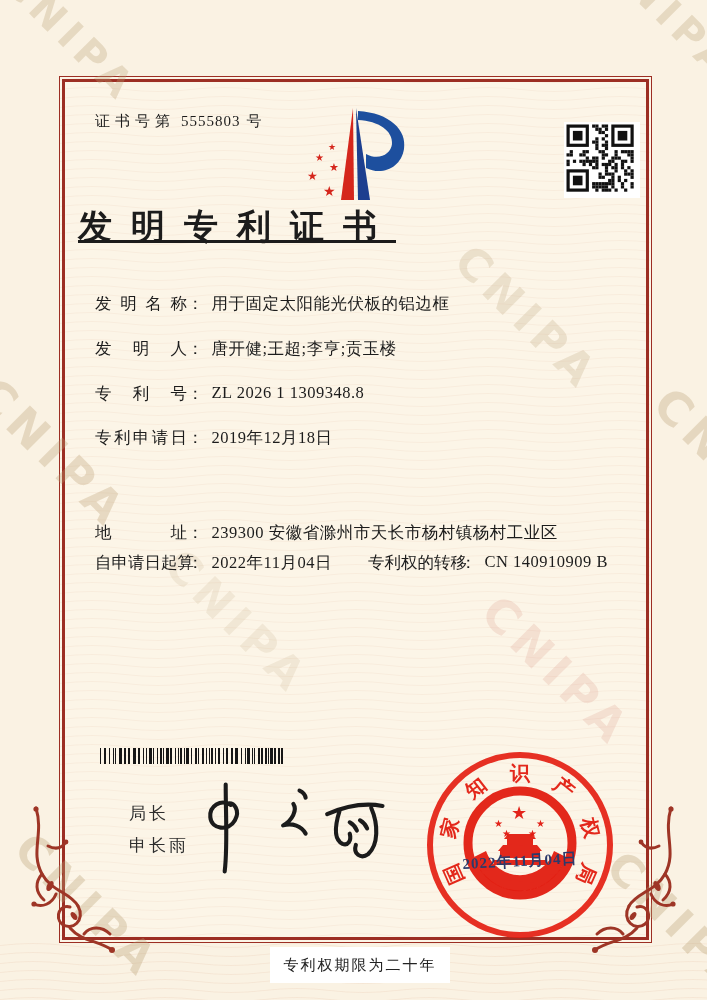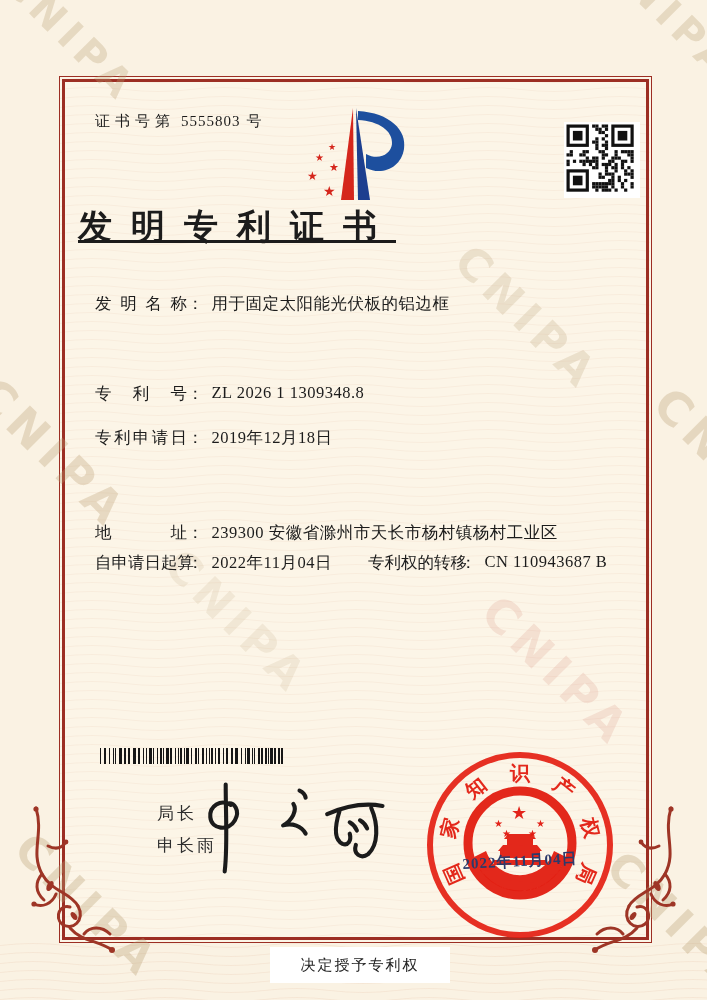--- a/index.html
+++ b/index.html
@@ -33,21 +33,21 @@
           vertical-align:top;}
   .colon{display:inline-block;vertical-align:top;}
   .fvalue{display:inline-block;margin-left:8px;vertical-align:top;letter-spacing:.5px;}
   .grant-group2{position:absolute;left:273px;top:0;}
   .paras{position:absolute;left:34px;top:500px;width:526px;font-size:15.5px;
          line-height:23px;text-align:justify;color:#242424;}
   .paras p{margin:0;text-indent:2em;}
   .barcode{position:absolute;left:41px;top:672px;width:184px;height:16px;font-size:0;}
   .barcode i{display:inline-block;height:100%;}
   .signer{position:absolute;left:70px;font-size:17px;letter-spacing:3px;
-          font-family:"DejaVu Sans",sans-serif;color:#2e2e2e;margin-left:28px;}
+          font-family:"DejaVu Sans",sans-serif;color:#2e2e2e;}
   .signer-title{top:726px;}
   .signer-name{top:758px;}
   .signature{position:absolute;left:138px;top:700px;width:205px;height:105px;}
   .pageinfo{position:absolute;left:0;top:839px;width:100%;text-align:center;
             font-size:13px;letter-spacing:2px;}
   
   .seal{position:absolute;left:427px;top:752px;width:186px;height:186px;z-index:5;}
   .seal-ring{position:absolute;inset:0;border:6px solid rgba(228,30,18,.92);
              border-radius:50%;}
   .seal-emblem{position:absolute;left:35px;top:33px;}
@@ -282,33 +282,36 @@
         <rect x="2.5" y="47.300000000000004" width="22.400000000000002" height="22.400000000000002" fill="#111"></rect>
         <rect x="5.7" y="50.5" width="16" height="16" fill="#fff"></rect>
         <rect x="8.9" y="53.7" width="9.600000000000001" height="9.600000000000001" fill="#111"></rect>
       </svg></div>
 
   <div class="doc-title">发明专利证书</div>
 
   <div class="field-row" style="top:217px">
     <span class="flabel">发明名称</span><span class="colon">：</span><span class="fvalue">用于固定太阳能光伏板的铝边框</span>
   </div>
+  <div class="field-row" style="top:262px">
+    <span class="flabel">发明人</span><span class="colon">：</span><span class="fvalue">唐开健;王超;李亨;贡玉楼</span>
+  </div>
   <div class="field-row" style="top:307px">
     <span class="flabel">专利号</span><span class="colon">：</span><span class="fvalue">ZL 2026 1 1309348.8</span>
   </div>
   <div class="field-row" style="top:351px">
     <span class="flabel">专利申请日</span><span class="colon">：</span><span class="fvalue">2019年12月18日</span>
   </div>
   <div class="field-row" style="top:446px">
     <span class="flabel">地址</span><span class="colon">：</span><span class="fvalue">239300 安徽省滁州市天长市杨村镇杨村工业区</span>
   </div>
   <div class="field-row" style="top:476px">
     <span class="flabel">自申请日起算</span><span class="colon">：</span><span class="fvalue">2022年11月04日</span>
     <span class="grant-group2">
-      <span class="flabel">专利权的转移</span><span class="colon">：</span><span class="fvalue">CN 110943687 B</span>
+      <span class="flabel">专利权的转移</span><span class="colon">：</span><span class="fvalue">CN 140910909 B</span>
     </span>
   </div>
 
 
   <div class="barcode" id="barcode"><i style="width: 1px; background: rgb(22, 22, 22);"></i><i style="width: 3px; background: transparent;"></i><i style="width: 2px; background: rgb(22, 22, 22);"></i><i style="width: 3px; background: transparent;"></i><i style="width: 1px; background: rgb(22, 22, 22);"></i><i style="width: 3px; background: transparent;"></i><i style="width: 1px; background: rgb(22, 22, 22);"></i><i style="width: 1px; background: transparent;"></i><i style="width: 1px; background: rgb(22, 22, 22);"></i><i style="width: 3px; background: transparent;"></i><i style="width: 3px; background: rgb(22, 22, 22);"></i><i style="width: 2px; background: transparent;"></i><i style="width: 2px; background: rgb(22, 22, 22);"></i><i style="width: 2px; background: transparent;"></i><i style="width: 2px; background: rgb(22, 22, 22);"></i><i style="width: 3px; background: transparent;"></i><i style="width: 3px; background: rgb(22, 22, 22);"></i><i style="width: 2px; background: transparent;"></i><i style="width: 2px; background: rgb(22, 22, 22);"></i><i style="width: 3px; background: transparent;"></i><i style="width: 1px; background: rgb(22, 22, 22);"></i><i style="width: 2px; background: transparent;"></i><i style="width: 1px; background: rgb(22, 22, 22);"></i><i style="width: 2px; background: transparent;"></i><i style="width: 3px; background: rgb(22, 22, 22);"></i><i style="width: 1px; background: transparent;"></i><i style="width: 1px; background: rgb(22, 22, 22);"></i><i style="width: 3px; background: transparent;"></i><i style="width: 1px; background: rgb(22, 22, 22);"></i><i style="width: 2px; background: transparent;"></i><i style="width: 2px; background: rgb(22, 22, 22);"></i><i style="width: 1px; background: transparent;"></i><i style="width: 1px; background: rgb(22, 22, 22);"></i><i style="width: 2px; background: transparent;"></i><i style="width: 3px; background: rgb(22, 22, 22);"></i><i style="width: 1px; background: transparent;"></i><i style="width: 2px; background: rgb(22, 22, 22);"></i><i style="width: 3px; background: transparent;"></i><i style="width: 1px; background: rgb(22, 22, 22);"></i><i style="width: 2px; background: transparent;"></i><i style="width: 1px; background: rgb(22, 22, 22);"></i><i style="width: 1px; background: transparent;"></i><i style="width: 2px; background: rgb(22, 22, 22);"></i><i style="width: 2px; background: transparent;"></i><i style="width: 1px; background: rgb(22, 22, 22);"></i><i style="width: 1px; background: transparent;"></i><i style="width: 3px; background: rgb(22, 22, 22);"></i><i style="width: 2px; background: transparent;"></i><i style="width: 1px; background: rgb(22, 22, 22);"></i><i style="width: 3px; background: transparent;"></i><i style="width: 2px; background: rgb(22, 22, 22);"></i><i style="width: 1px; background: transparent;"></i><i style="width: 1px; background: rgb(22, 22, 22);"></i><i style="width: 3px; background: transparent;"></i><i style="width: 2px; background: rgb(22, 22, 22);"></i><i style="width: 2px; background: transparent;"></i><i style="width: 1px; background: rgb(22, 22, 22);"></i><i style="width: 2px; background: transparent;"></i><i style="width: 1px; background: rgb(22, 22, 22);"></i><i style="width: 1px; background: transparent;"></i><i style="width: 2px; background: rgb(22, 22, 22);"></i><i style="width: 2px; background: transparent;"></i><i style="width: 1px; background: rgb(22, 22, 22);"></i><i style="width: 2px; background: transparent;"></i><i style="width: 2px; background: rgb(22, 22, 22);"></i><i style="width: 3px; background: transparent;"></i><i style="width: 1px; background: rgb(22, 22, 22);"></i><i style="width: 2px; background: transparent;"></i><i style="width: 2px; background: rgb(22, 22, 22);"></i><i style="width: 3px; background: transparent;"></i><i style="width: 2px; background: rgb(22, 22, 22);"></i><i style="width: 2px; background: transparent;"></i><i style="width: 3px; background: rgb(22, 22, 22);"></i><i style="width: 3px; background: transparent;"></i><i style="width: 1px; background: rgb(22, 22, 22);"></i><i style="width: 3px; background: transparent;"></i><i style="width: 1px; background: rgb(22, 22, 22);"></i><i style="width: 1px; background: transparent;"></i><i style="width: 3px; background: rgb(22, 22, 22);"></i><i style="width: 2px; background: transparent;"></i><i style="width: 1px; background: rgb(22, 22, 22);"></i><i style="width: 1px; background: transparent;"></i><i style="width: 1px; background: rgb(22, 22, 22);"></i><i style="width: 3px; background: transparent;"></i><i style="width: 2px; background: rgb(22, 22, 22);"></i><i style="width: 1px; background: transparent;"></i><i style="width: 2px; background: rgb(22, 22, 22);"></i><i style="width: 2px; background: transparent;"></i><i style="width: 2px; background: rgb(22, 22, 22);"></i><i style="width: 1px; background: transparent;"></i><i style="width: 1px; background: rgb(22, 22, 22);"></i><i style="width: 1px; background: transparent;"></i><i style="width: 3px; background: rgb(22, 22, 22);"></i><i style="width: 1px; background: transparent;"></i><i style="width: 2px; background: rgb(22, 22, 22);"></i><i style="width: 2px; background: transparent;"></i><i style="width: 2px; background: rgb(22, 22, 22);"></i><i style="width: 1px; background: transparent;"></i><i style="width: 2px; background: rgb(22, 22, 22);"></i><i style="width: 1px; background: transparent;"></i></div>
 
   <div class="signer signer-title">局长</div>
   <div class="signer signer-name">申长雨</div>
 
   <svg class="signature" viewBox="0 0 200 100">
@@ -350,13 +353,13 @@
       <span class="seal-char" style="left: 23.1387px; top: 75.5816px; transform: translate(-50%, -50%) rotate(-76deg);">家</span>
       <span class="seal-char" style="left: 48.6724px; top: 36.2632px; transform: translate(-50%, -50%) rotate(-38deg);">知</span>
       <span class="seal-char" style="left: 93px; top: 21px; transform: translate(-50%, -50%) rotate(0deg);">识</span>
       <span class="seal-char" style="left: 137.328px; top: 36.2632px; transform: translate(-50%, -50%) rotate(38deg);">产</span>
       <span class="seal-char" style="left: 162.861px; top: 75.5816px; transform: translate(-50%, -50%) rotate(76deg);">权</span>
       <span class="seal-char" style="left: 158.775px; top: 122.285px; transform: translate(-50%, -50%) rotate(114deg);">局</span>
     </div>
   <div class="seal-date">2022年11月04日</div>
 </div>
 
-<div class="footer-note">决定授予专利权</div>
+<div class="footer-note">专利权期限为二十年</div>
 
 </body></html>

